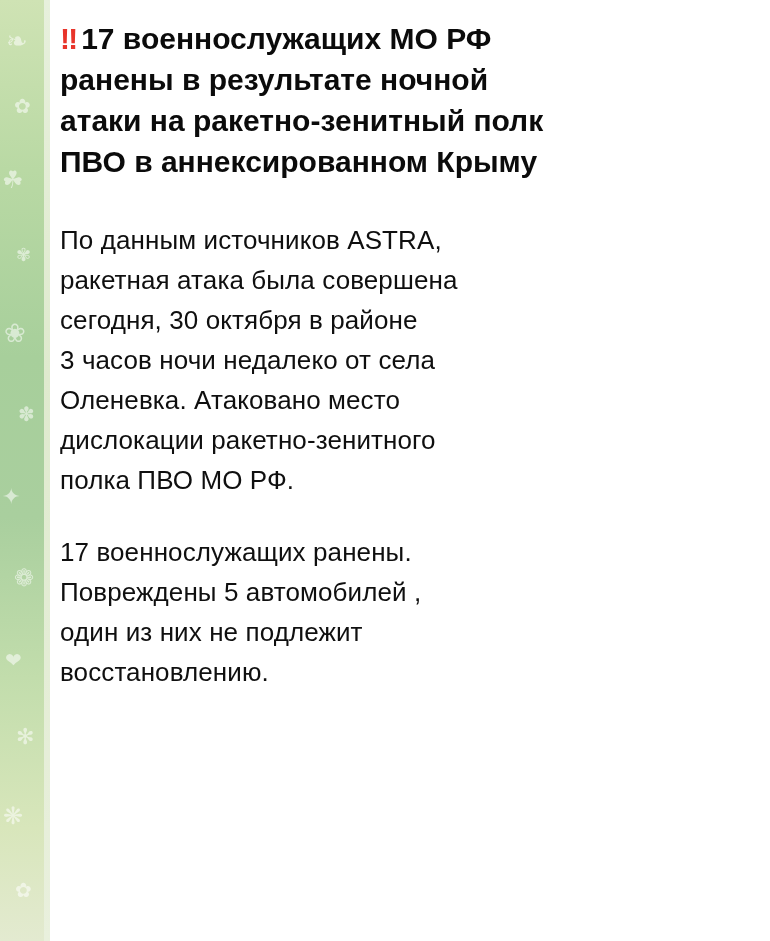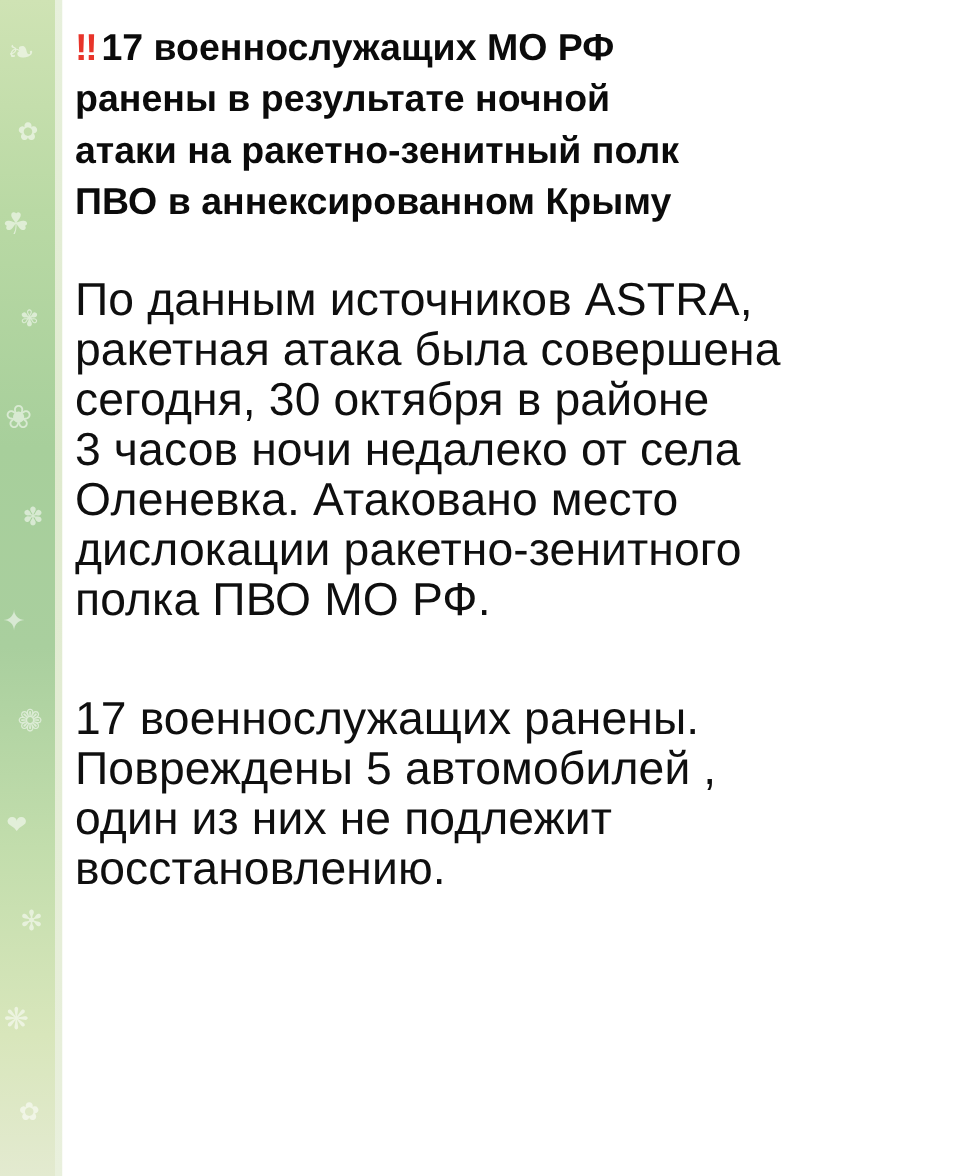--- a/index.html
+++ b/index.html
@@ -57,21 +57,21 @@
     top: 0;
     width: 720px;
     height: 941px;
     background: #ffffff;
     box-sizing: border-box;
     padding: 18px 26px 4px 10px;
   }
 
   .msg-text {
     color: #0f0f0f;
-    font-size: 37px;
+    font-size: 26px;
     line-height: 40px;
     letter-spacing: 0.1px;
     white-space: pre-wrap;
     word-wrap: break-word;
   }
 
   .msg-headline {
     font-weight: bold;
     font-size: 30px;
     line-height: 41px;
@@ -85,21 +85,21 @@
     font-weight: bold;
     letter-spacing: -1px;
     padding-right: 4px;
   }
 
   .para {
     margin-top: 38px;
     white-space: pre-wrap;
   }
   .para.second {
-    margin-top: 55px;
+    margin-top: 32px;
   }
 </style>
 </head>
 <body>
 
 <div class="screen">
 
   <div class="wallpaper-strip">
     <span class="doodle" style="left:6px; top:28px; font-size:26px;">❧</span>
     <span class="doodle" style="left:14px; top:96px; font-size:20px;">✿</span>

